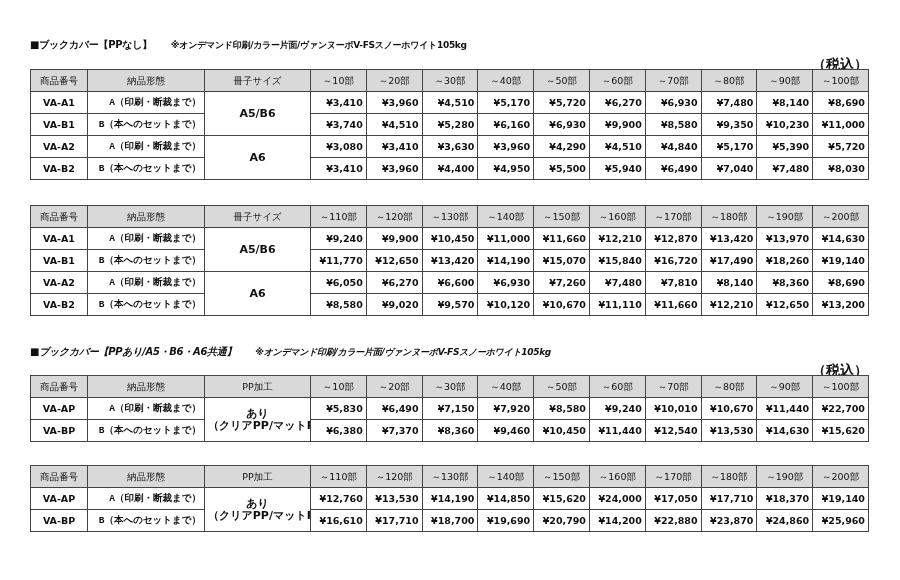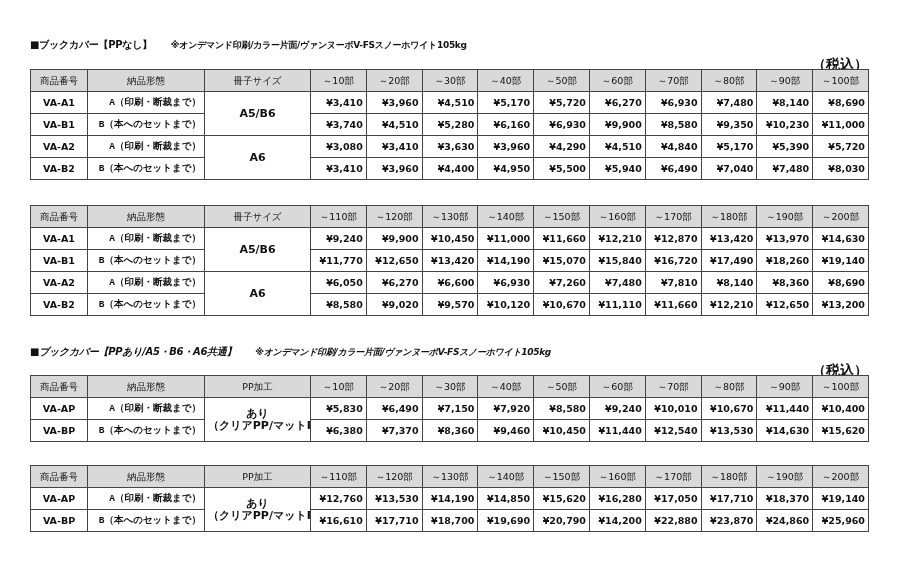--- a/index.html
+++ b/index.html
@@ -268,21 +268,21 @@
         </td>
         <td class="num">¥5,830</td>
         <td class="num">¥6,490</td>
         <td class="num">¥7,150</td>
         <td class="num">¥7,920</td>
         <td class="num">¥8,580</td>
         <td class="num">¥9,240</td>
         <td class="num">¥10,010</td>
         <td class="num">¥10,670</td>
         <td class="num">¥11,440</td>
-        <td class="num">¥10,400</td>
+        <td class="num">¥22,700</td>
       </tr>
       <tr>
         <td class="code">VA-BP</td>
         <td class="form">B（本へのセットまで）</td>
         <td class="num">¥6,380</td>
         <td class="num">¥7,370</td>
         <td class="num">¥8,360</td>
         <td class="num">¥9,460</td>
         <td class="num">¥10,450</td>
         <td class="num">¥11,440</td>
@@ -333,21 +333,21 @@
         <td class="form">A（印刷・断裁まで）</td>
         <td rowspan="2" class="size pp">
           <div>あり</div>
           <div>（クリアPP/マットPP）</div>
         </td>
         <td class="num">¥12,760</td>
         <td class="num">¥13,530</td>
         <td class="num">¥14,190</td>
         <td class="num">¥14,850</td>
         <td class="num">¥15,620</td>
-        <td class="num">¥16,280</td>
+        <td class="num">¥24,000</td>
         <td class="num">¥17,050</td>
         <td class="num">¥17,710</td>
         <td class="num">¥18,370</td>
         <td class="num">¥19,140</td>
       </tr>
       <tr>
         <td class="code">VA-BP</td>
         <td class="form">B（本へのセットまで）</td>
         <td class="num">¥16,610</td>
         <td class="num">¥17,710</td>

